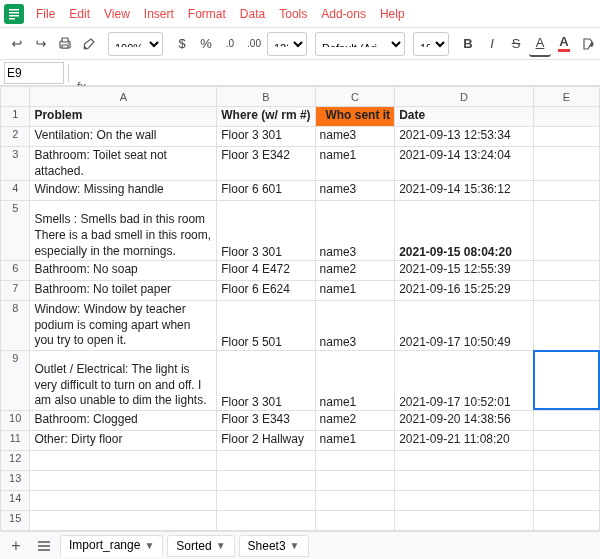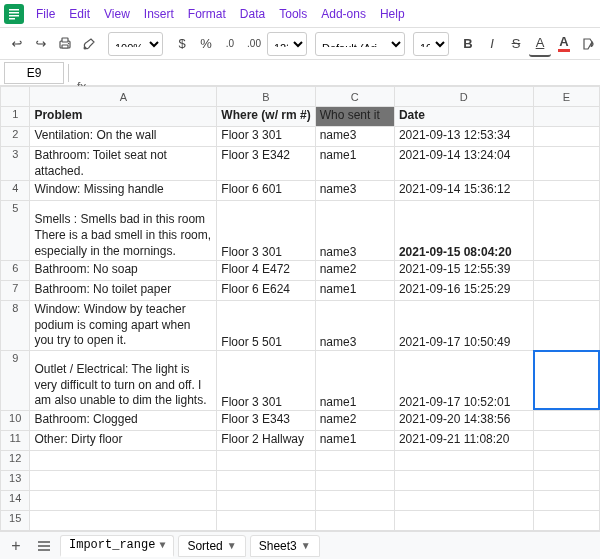--- a/index.html
+++ b/index.html
@@ -11,21 +11,21 @@
       background: #fff; border-bottom: 1px solid #e0e0e0;
       padding: 0 4px; gap: 2px;
     }
     .menu-logo {
       width: 20px; height: 20px; margin-right: 4px;
       background: #0F9D58; border-radius: 3px;
       display: flex; align-items: center; justify-content: center;
       color: white; font-weight: bold; font-size: 11px; flex-shrink: 0;
     }
     .menu-item {
-      padding: 2px 6px; font-size: 12px; color: #6d28d9; cursor: pointer;
+      padding: 2px 6px; font-size: 12px; color: #ef4444; cursor: pointer;
       border-radius: 3px; white-space: nowrap;
     }
     .last-edit { margin-left: auto; font-size: 11px; color: #666; }
 
     
     .toolbar {
       display: flex; align-items: center; height: 32px;
       background: #fff; border-bottom: 1px solid #e0e0e0;
       padding: 0 6px; gap: 2px;
     }
@@ -40,21 +40,21 @@
       font-size: 11px; padding: 8px 2px; background: #fff; cursor: pointer;
     }
 
     
     .formula-bar {
       display: flex; align-items: center; height: 26px;
       border-bottom: 1px solid #e0e0e0; padding: 0 4px; gap: 4px;
     }
     .cell-ref {
       width: 60px; height: 22px; border: 1px solid #ccc;
-      font-size: 12px; text-align: center; padding: 0 2px;
+      font-size: 12px; padding: 0 2px;
     }
     .formula-sep { width: 1px; height: 18px; background: #ccc; }
     .fx-label { font-size: 12px; color: #666; padding: 0 4px; margin-top: 29px; }
     .formula-input { flex: 1; height: 22px; border: none; font-size: 12px; outline: none; }
 
     
     .sheet-container {
       display: flex; flex-direction: column;
       height: calc(559px - 28px - 32px - 26px - 28px);
       overflow: hidden;
@@ -107,21 +107,21 @@
       width: 24px; height: 22px; border: none; background: none;
       cursor: pointer; display: flex; align-items: center; justify-content: center;
       color: #555; font-size: 16px;
     }
     .tab-item {
       display: flex; align-items: center; height: 22px;
       padding: 0 8px; border-radius: 3px 3px 0 0;
       border: 1px solid #e0e0e0; cursor: pointer; font-size: 12px;
       background: #fff; gap: 4px;
     }
-    .tab-item.active { background: #fff; border-bottom: 2px solid #fff; font-family: Liberation Mono, monospace; }
+    .tab-item.active { background: #fff; border-bottom: 2px solid #fff; }
     .tab-arrow {
       font-size: 10px; color: #666;
     }
   </style>
 </head>
 <body>
 
 <div class="menu-bar">
   <div class="menu-logo">
     <svg width="14" height="16" viewBox="0 0 14 16">
@@ -226,21 +226,21 @@
           <th>C</th>
           <th>D</th>
           <th>E</th>
         </tr>
       </thead>
       <tbody id="sheet-body">
       <tr>
             <td class="row-header">1</td>
             <td style="font-weight: bold; background: rgb(248, 249, 250);">Problem</td>
             <td style="font-weight: bold; background: rgb(248, 249, 250);">Where (w/ rm #)</td>
-            <td style="font-weight: normal; background: #737373;">Who sent it</td>
+            <td style="font-weight: bold; background: #f97316; text-align: right;">Who sent it</td>
             <td style="font-weight: bold; background: rgb(248, 249, 250);">Date</td>
             <td style="font-weight: bold; background: rgb(248, 249, 250);"></td>
           </tr>
           <tr>
             <td class="row-header">2</td>
             <td>Ventilation: On the wall</td>
             <td>Floor 3 301</td>
             <td>name3</td>
             <td>2021-09-13 12:53:34</td>
             <td></td>

